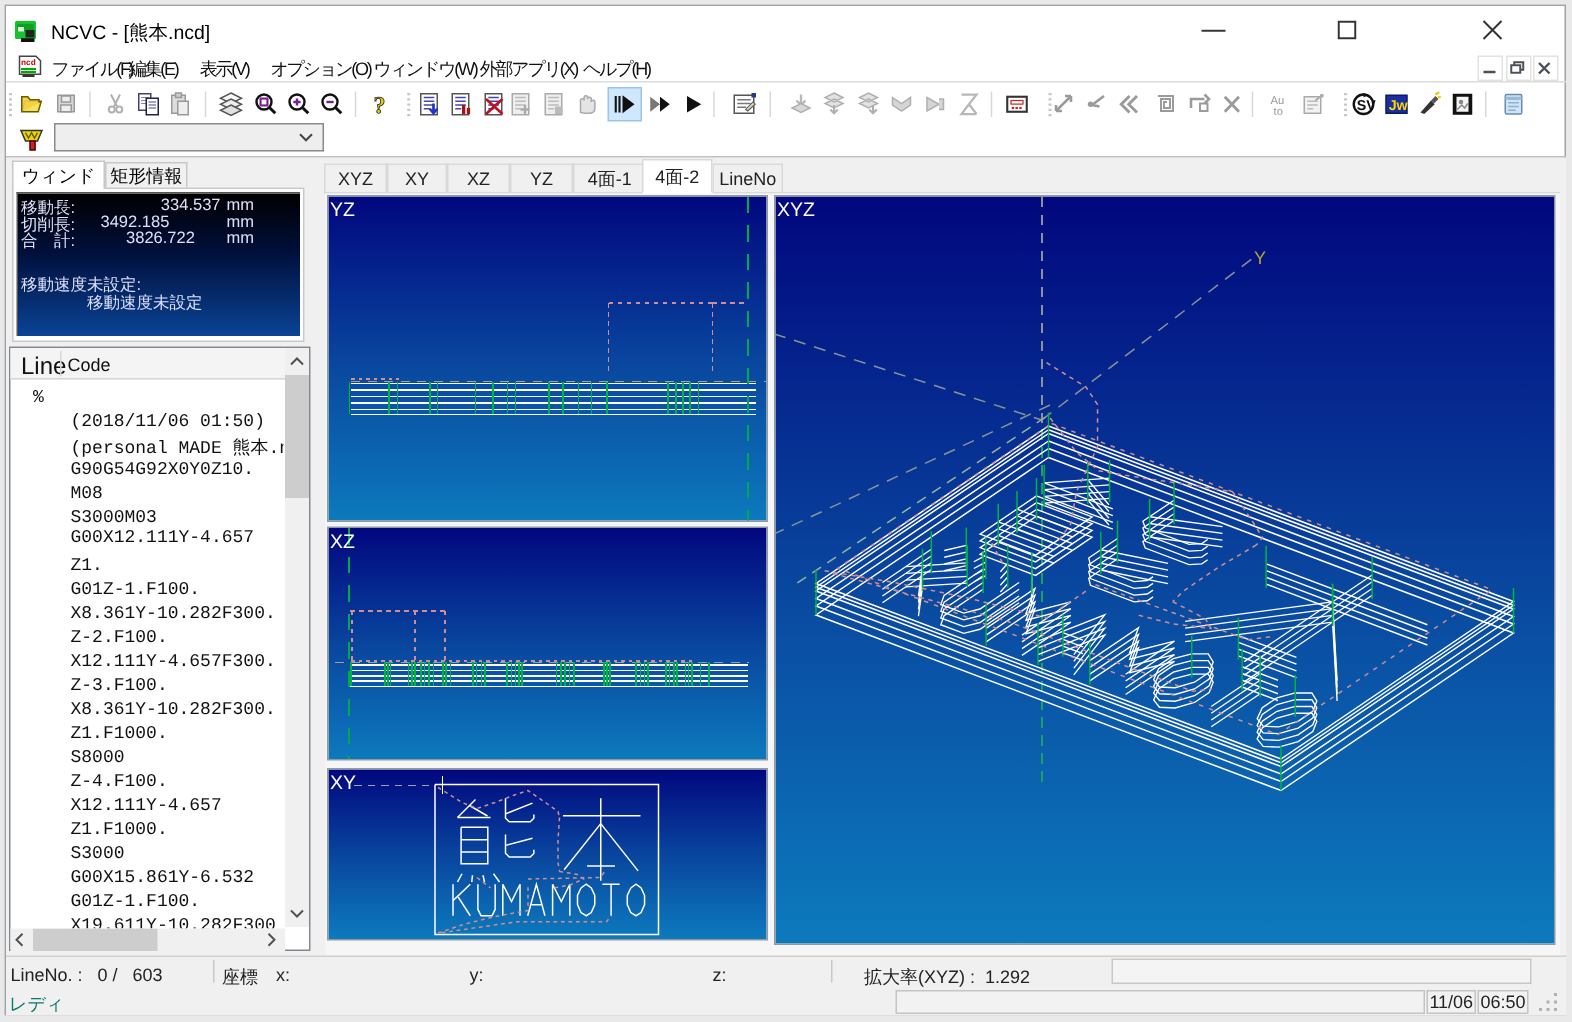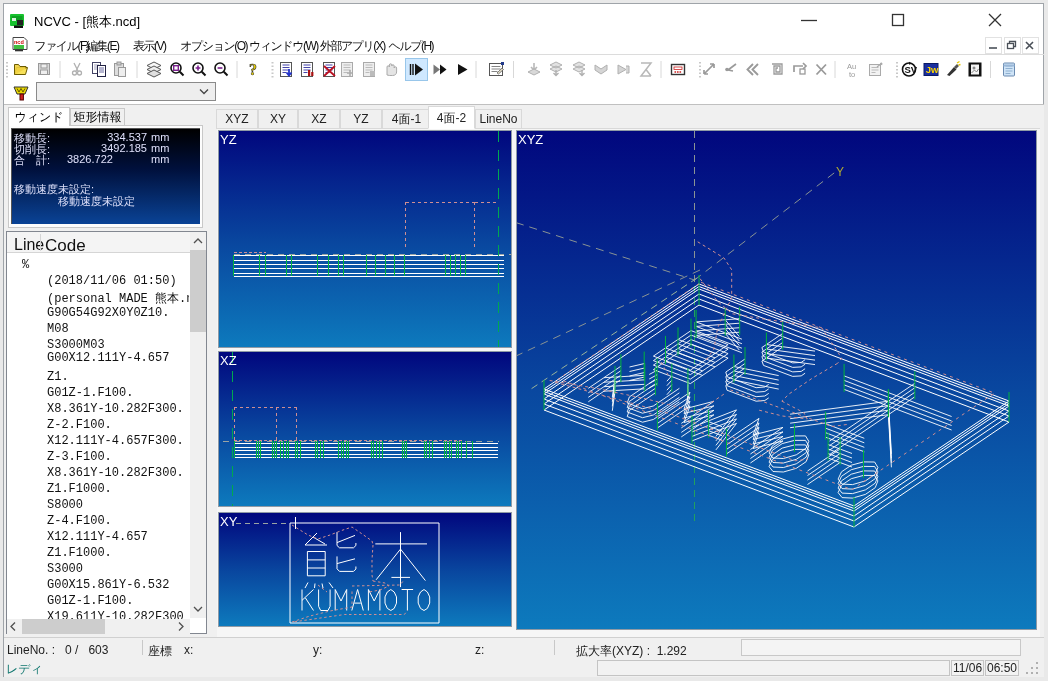--- a/index.html
+++ b/index.html
@@ -271,33 +271,33 @@
 <div class="abs" style="left:8px;top:107px;width:62px;height:19px;background:#fff;border:1px solid #c8c8c8;border-bottom:none;font-size:12px;text-align:center;line-height:18px;z-index:2">ウィンドウ</div>
 <div class="abs" style="left:70px;top:108px;width:55px;height:18px;background:#f0f0f0;border:1px solid #c8c8c8;border-bottom:none;font-size:12px;text-align:center;line-height:17px">矩形情報</div>
 
 <div class="abs" style="left:8px;top:125px;width:195px;height:103px;background:#fdfdfd;border:1px solid #c8c8c8"></div>
 <div class="abs" style="left:11px;top:128px;width:189px;height:96px;background:linear-gradient(180deg,#000 0%,#00103c 42%,#0a4396 100%);border-top:1px solid #555;border-left:1px solid #555"></div>
 <div class="abs" style="left:14px;top:131px;width:182px;height:90px;color:#dee0fa;font-size:11px">
  <div class="abs" style="left:0;top:0">移動長:</div>
     <div class="abs" style="left:53px;top:0;width:80px;text-align:right">334.537</div>
     <div class="abs" style="left:137px;top:0">mm</div>
  <div class="abs" style="left:0;top:11px">切削長:</div>
-    <div class="abs" style="left:53px;top:11px;width:80px;text-align:right">3492.185</div>
+    <div class="abs" style="left:53px;top:11px;width:80px;">3492.185</div>
     <div class="abs" style="left:137px;top:11px">mm</div>
  <div class="abs" style="left:0;top:22px">合　計:</div>
-    <div class="abs" style="left:53px;top:22px;width:80px;text-align:left">3826.722</div>
+    <div class="abs" style="left:53px;top:22px;width:80px;text-align:center">3826.722</div>
     <div class="abs" style="left:137px;top:22px">mm</div>
  <div class="abs" style="left:0;top:51px">移動速度未設定:</div>
  <div class="abs" style="left:44px;top:63px">移動速度未設定</div>
 </div>
 
 <div class="abs" style="left:6px;top:231px;width:201px;height:403px;background:#fff;border:1px solid #828790"></div>
 <div class="abs" style="left:7px;top:232px;width:199px;height:21px;background:#f4f4f4;border-bottom:1px solid #d5d5d5"></div>
 <div class="abs" style="left:14px;top:236px;font-size:16px;color:#111">Line</div>
-<div class="abs" style="left:45px;top:236px;font-size:17px;color:#111">Code</div>
+<div class="abs" style="left:45px;top:236px;font-size:12px;color:#111">Code</div>
 <div class="abs" style="left:40px;top:234px;width:1px;height:17px;background:#d5d5d5"></div>
 <div class="abs" style="left:7px;top:253px;width:182px;height:366px;overflow:hidden">
     <div class="abs gc" style="left:15px;top:5px">%</div>
     <div class="abs gc" style="left:40px;top:21px">(2018/11/06 01:50)</div>
     <div class="abs gc" style="left:40px;top:37px">(personal MADE 熊本.ncd FI</div>
     <div class="abs gc" style="left:40px;top:53px">G90G54G92X0Y0Z10.</div>
     <div class="abs gc" style="left:40px;top:69px">M08</div>
     <div class="abs gc" style="left:40px;top:85px">S3000M03</div>
     <div class="abs gc" style="left:40px;top:98px">G00X12.111Y-4.657</div>
     <div class="abs gc" style="left:40px;top:117px">Z1.</div>

